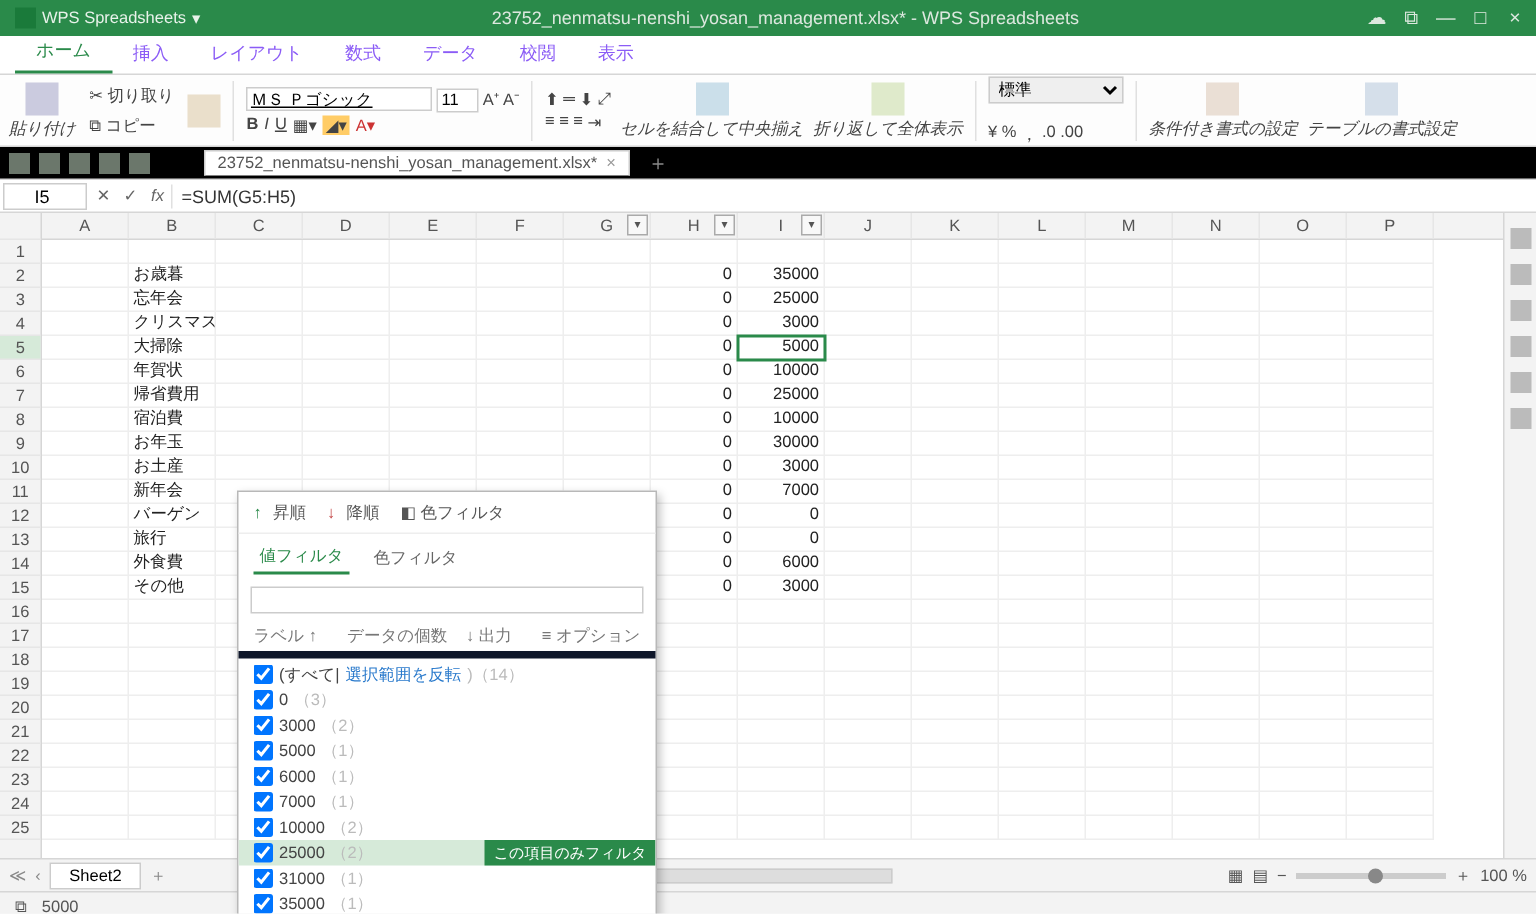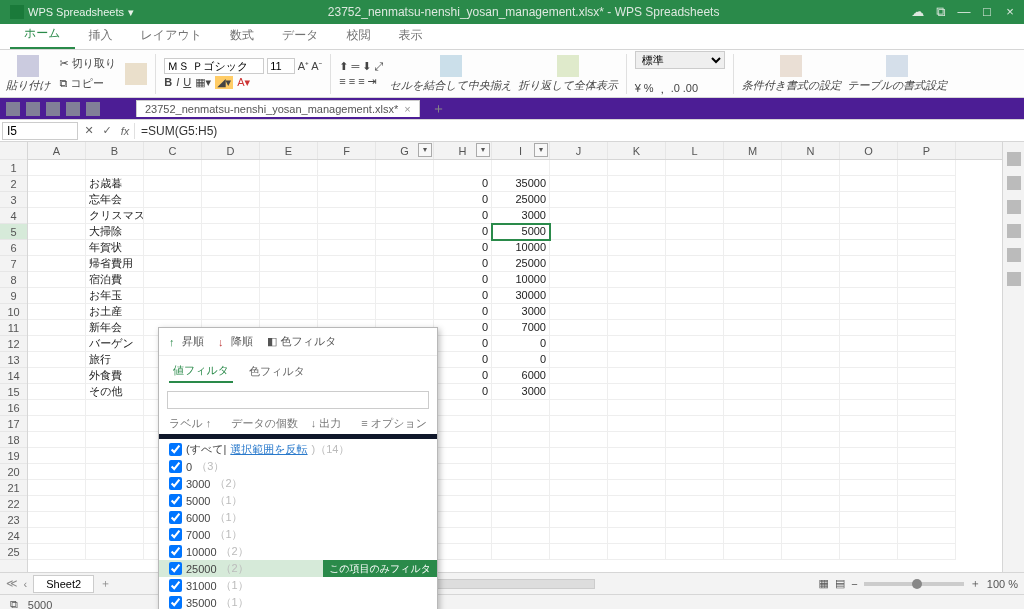--- a/index.html
+++ b/index.html
@@ -8,41 +8,41 @@
 
 .titlebar { background: #2a8a4a; height: 24px; display: flex; align-items: center; padding: 0 4px; color: #e8f2ea; }
 .titlebar .app-label { background: #2a8a4a; padding: 2px 6px; font-size: 12px; display: flex; align-items: center; }
 .titlebar .app-label::before { content: ""; width: 14px; height: 14px; background: #1a7a3a; margin-right: 4px; display: inline-block; }
 .titlebar .dropdown-arrow { margin-left: 4px; cursor: pointer; }
 .titlebar .filename { flex: 1; text-align: center; color: #dde8df; font-size: 12px; }
 .titlebar .win-controls button { background: none; border: none; color: #dde8df; width: 20px; height: 20px; cursor: pointer; font-size: 13px; }
 
 
 .menutabs { background: #fff; height: 26px; display: flex; align-items: flex-end; border-bottom: 1px solid #d6d6d6; padding-left: 10px; }
-.menutabs .tab { padding: 5px 14px; color: #737373; cursor: pointer; font-size: 12px; }
+.menutabs .tab { padding: 5px 14px; color: #8b5cf6; cursor: pointer; font-size: 12px; }
 .menutabs .tab.active { color: #2a8a4a; border-bottom: 2px solid #2a8a4a; }
 
 
 .ribbon { background: #fdfdfd; height: 48px; border-bottom: 1px solid #d6d6d6; display: flex; align-items: center; padding: 2px 6px; gap: 6px; font-size: 11px; color: #444; overflow: hidden; }
 .ribbon .rgroup { display: flex; flex-direction: column; align-items: center; gap: 1px; font-style: italic; }
 .ribbon .rbtn { display: flex; align-items: center; gap: 3px; padding: 2px 3px; cursor: pointer; white-space: nowrap; }
 .ribbon .sep { width: 1px; height: 40px; background: #e0e0e0; margin: 0 2px; }
 .ribbon select, .ribbon input { border: 1px solid #ccc; font-size: 11px; padding: 1px 2px; }
 .ribbon .big-icon { width: 22px; height: 22px; background: #aac; opacity: 0.6; }
 
 
-.qat { background: #4c1d95; height: 22px; border-bottom: 1px solid #d6d6d6; display: flex; align-items: center; padding: 0 6px; gap: 6px; }
+.qat { background: #000000; height: 22px; border-bottom: 1px solid #d6d6d6; display: flex; align-items: center; padding: 0 6px; gap: 6px; }
 .qat .qi { width: 14px; height: 14px; background: #9a9; cursor: pointer; opacity: 0.7; }
 .qat .doc-tab { background: #fff; border: 1px solid #ccc; border-bottom: none; padding: 2px 8px; display: flex; align-items: center; gap: 6px; margin-left: 30px; font-size: 12px; color: #555; }
 .qat .doc-tab .close { color: #999; cursor: pointer; }
 .qat .plus { margin-left: 6px; color: #888; cursor: pointer; font-size: 14px; }
 
 
 .fbar { background: #fff; height: 22px; border-bottom: 1px solid #d6d6d6; display: flex; align-items: center; }
-.fbar .namebox { width: 76px; border: 1px solid #ccc; padding: 1px 4px; margin: 0 2px; background: #fff; font-size: 12px; }
+.fbar .namebox { width: 56px; border: 1px solid #ccc; padding: 1px 20px; margin: 0 2px; background: #fff; font-size: 12px; }
 .fbar .fx-btn { width: 18px; text-align: center; color: #666; cursor: pointer; }
 .fbar .formula { flex: 1; padding: 1px 6px; font-size: 12px; color: #333; background: #fff; border-left: 1px solid #e0e0e0; }
 
 
 .gridwrap { position: relative; background: #fff; height: 430px; display: flex; }
 .rowhdrs { width: 28px; background: #f3f3f3; border-right: 1px solid #d6d6d6; }
 .rowhdrs div { height: 16px; line-height: 16px; text-align: center; border-bottom: 1px solid #e6e6e6; font-size: 11px; color: #555; }
 .rowhdrs div.hdr { height: 18px; }
 .rowhdrs div.sel { background: #d6ead9; }
 .cols { flex: 1; overflow: hidden; position: relative; }
@@ -68,21 +68,21 @@
 .filter-popup .tabrow .right { margin-left: auto; display: flex; gap: 8px; color: #888; }
 .filter-popup .searchbox { margin: 4px 8px; }
 .filter-popup .searchbox input { width: 100%; border: 1px solid #ccc; padding: 2px 4px; }
 .filter-popup .listhdr { display: flex; padding: 3px 10px; border-bottom: 5px solid #0f172a; color: #777; }
 .filter-popup .listhdr span { cursor: pointer; }
 .filter-popup .list { padding: 2px 0; max-height: 190px; overflow-y: auto; }
 .filter-popup .item { display: flex; align-items: center; padding: 1px 10px; gap: 4px; cursor: pointer; }
 .filter-popup .item.hl { background: #d6ead9; position: relative; }
 .filter-popup .item.hl .callout { position: absolute; right: 0; top: 0; bottom: 0; background: #2a8a4a; color: #fff; padding: 0 6px; display: flex; align-items: center; font-size: 10px; }
 .filter-popup .item .cnt { color: #bbb; }
-.filter-popup .item .link { color: #2a7acc; text-decoration: underline; cursor: pointer; }
+.filter-popup .item .link { color: #2a7acc; cursor: pointer; }
 
 
 .sheetbar { background: #f3f3f3; height: 22px; border-top: 1px solid #d6d6d6; display: flex; align-items: center; padding: 0 6px; }
 .sheetbar .nav { color: #888; margin-right: 6px; cursor: pointer; }
 .sheetbar .sheet-tab { background: #fff; border: 1px solid #ccc; padding: 2px 12px; font-size: 11px; cursor: pointer; }
 .sheetbar .plus { margin-left: 6px; color: #888; cursor: pointer; }
 .sheetbar .hscroll { flex: 1; display: flex; justify-content: center; }
 .sheetbar .zoom { display: flex; align-items: center; gap: 6px; font-size: 11px; color: #555; }
 .sheetbar .slider { width: 100px; height: 4px; background: #ccc; position: relative; }
 .sheetbar .slider .thumb { position: absolute; left: 48px; top: -3px; width: 10px; height: 10px; border-radius: 50%; background: #888; }
@@ -129,21 +129,21 @@
   <div style="display:flex;flex-direction:column;gap:1px">
     <span class="rbtn">✂ <span>切り取り</span></span>
     <span class="rbtn">⧉ <span>コピー</span></span>
   </div>
   <div class="rgroup">
     <span class="big-icon" style="background:#dca"></span>
   </div>
   <div class="sep"></div>
   <div style="display:flex;flex-direction:column;gap:2px">
     <div>
-      <input style="width: 100px;" value="ＭＳ Ｐゴシック"> 
+      <input style="width: 124px; text-decoration: underline;" value="ＭＳ Ｐゴシック"> 
       <input style="width: 28px;" value="11">
       <span style="cursor:pointer">A⁺</span>
       <span style="cursor:pointer">A⁻</span>
     </div>
     <div style="display:flex;gap:4px">
       <b style="cursor:pointer">B</b>
       <i style="cursor:pointer">I</i>
       <u style="cursor:pointer">U</u>
       <span style="cursor:pointer">▦▾</span>
       <span style="cursor:pointer;background:#fc6;padding:0 2px">◢▾</span>

